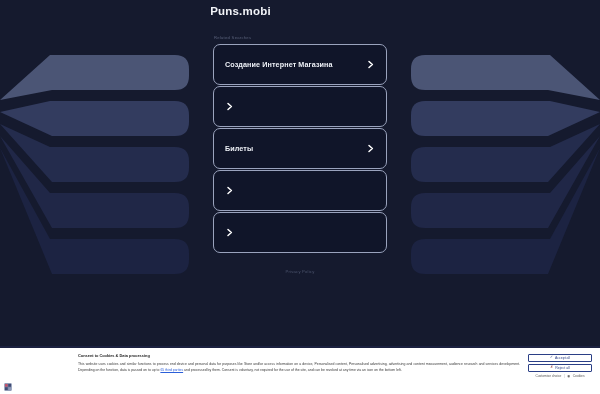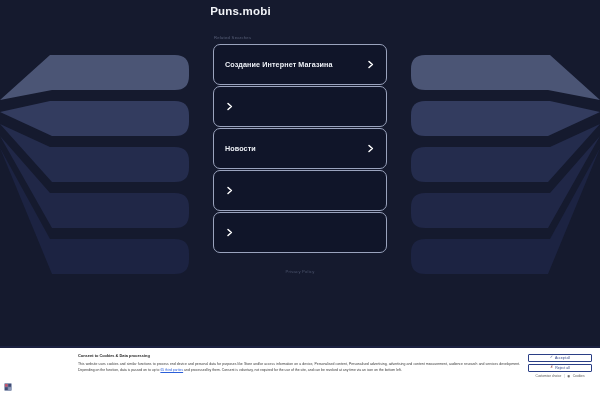--- a/index.html
+++ b/index.html
@@ -202,21 +202,21 @@
 
       <div class="card">
         <span class="chev">
           <svg viewBox="0 0 24 24" fill="none" stroke="currentColor" stroke-width="4" stroke-linecap="round" stroke-linejoin="round">
               <polyline points="8 4 17 12 8 20"></polyline>
             </svg>
         </span>
       </div>
 
       <div class="card">
-        <span class="card-label">Новости</span>
+        <span class="card-label">Билеты</span>
         <span class="chev">
           <svg viewBox="0 0 24 24" fill="none" stroke="currentColor" stroke-width="4" stroke-linecap="round" stroke-linejoin="round">
               <polyline points="8 4 17 12 8 20"></polyline>
             </svg>
         </span>
       </div>
 
       <div class="card">
         <span class="chev">
           <svg viewBox="0 0 24 24" fill="none" stroke="currentColor" stroke-width="4" stroke-linecap="round" stroke-linejoin="round">

